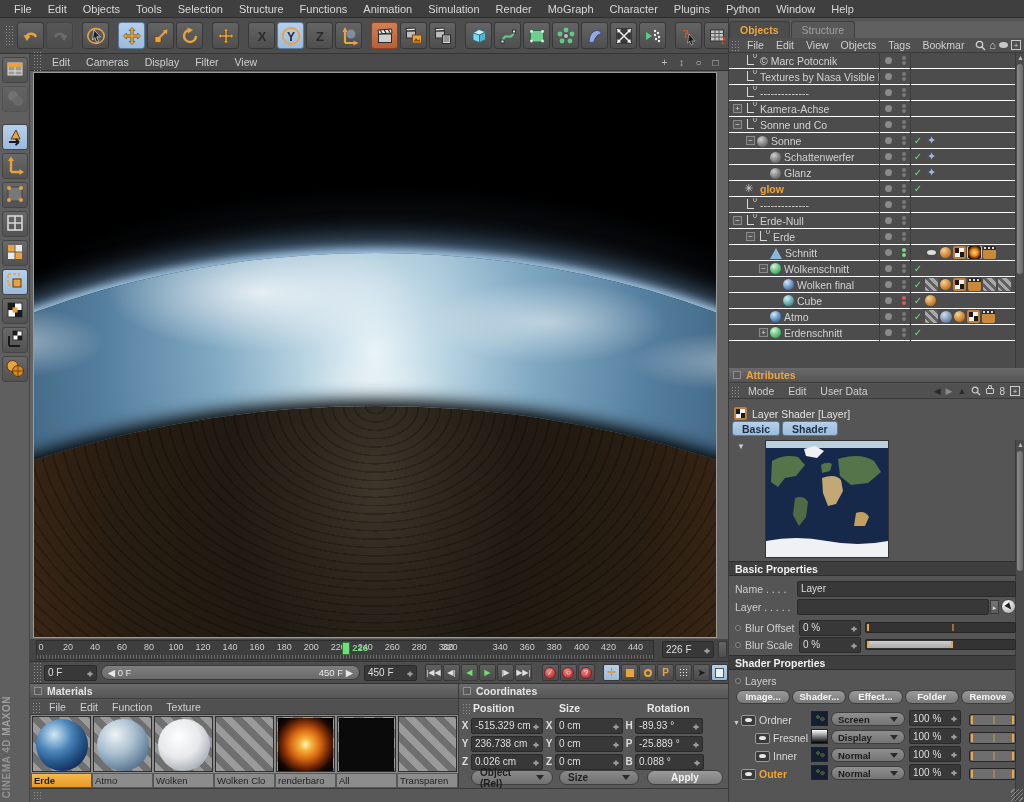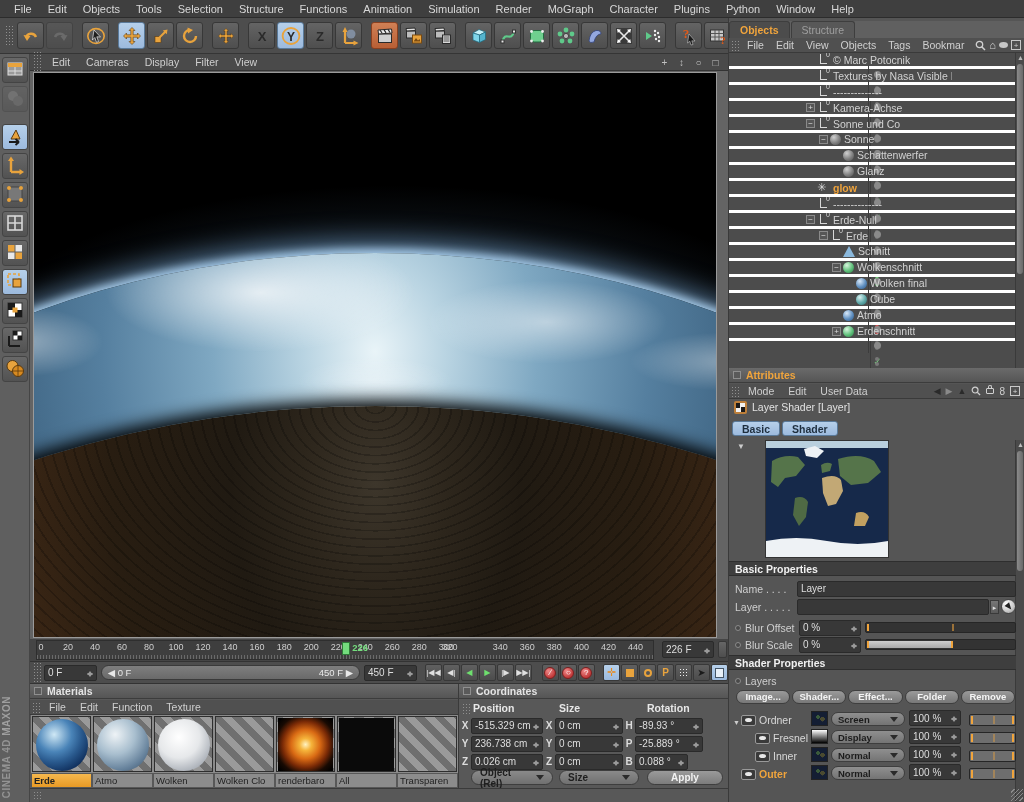--- a/index.html
+++ b/index.html
@@ -126,21 +126,21 @@
                border-top:1px solid #3a3a3a; display:flex; align-items:center; }
   
   #rightpanel { position:absolute; left:728px; top:18px; width:296px; height:784px; background:#555;
                 border-left:1px solid #3a3a3a; }
   #obj-tabs { position:absolute; left:0; top:3px; width:296px; height:17px; background:#606060; display:flex; }
   .tab { padding:2px 10px 0; font-size:10.5px; height:17px; background:#585858; border:1px solid #3e3e3e; border-bottom:none; color:#9f9f9f; border-radius:3px 3px 0 0; margin-right:1px; }
   .tab.on { background:#4c4c4c; color:#f0a43c; font-weight:bold; }
   #obj-menu { position:absolute; left:0; top:20px; width:296px; }
   #obj-icons { margin-left:auto; display:flex; align-items:center; gap:3px; padding-right:4px; color:#cfcfcf; }
   #tree { position:absolute; left:0; top:35px; width:296px; height:326px; background:#4c4c4c; overflow:hidden; }
-  .trow { display:flex; align-items:center; height:16px; border-bottom:3px solid #ffffff; position:relative;flex-direction:column; }
+  .trow { display:flex; align-items:center; height:16px; border-bottom:1px solid #ffffff; position:relative; }
   .trow .namec { width:150px; display:flex; align-items:center; overflow:hidden; white-space:nowrap; flex:none; }
   .trow .lbl { font-size:10.5px; color:#d2d2d2; overflow:hidden; white-space:nowrap; }
   .trow .lbl.orange { color:#f0a43c; font-weight:bold; }
   .xp { width:9px; height:9px; border:1px solid #8a8a8a; background:#565656; color:#ddd; font-size:8px;
         line-height:7px; text-align:center; margin-right:2px; flex:none; }
   .oi { width:13px; height:13px; margin-right:3px; flex:none; position:relative; }
   .oi.null::before { content:""; position:absolute; left:3px; top:1px; width:6px; height:9px;
         border-left:1px solid #d8d8d8; border-bottom:1px solid #d8d8d8; }
   .oi.null::after { content:"0"; position:absolute; right:0; top:-2px; font-size:7px; color:#d8d8d8; }
   .oi.light { border-radius:50%; background:radial-gradient(circle at 35% 30%,#cfcfcf,#808080 55%,#4a4a4a); width:11px; height:11px; margin-top:1px; }
@@ -172,21 +172,21 @@
   .tg.eye { background:#4a4a4a; position:relative; }
   .tg.eye::before { content:""; position:absolute; left:2px; top:4px; width:9px; height:5px; border-radius:50%; background:#ddd; }
   #tree-sb,#attr-sb { position:absolute; width:9px; background:#4a4a4a; border-left:1px solid #3a3a3a; }
   .sbthumb { position:absolute; left:1px; width:6px; border-radius:3px; background:linear-gradient(90deg,#8a8a8a,#6a6a6a); }
   .sbarr { position:absolute; left:0; width:9px; text-align:center; font-size:7px; color:#bbb; }
   
   #attr-title { left:0; top:350px; width:296px; }
   #attr-title span { color:#f0a43c; }
   #attr-menu { left:0; top:366px; width:296px; }
   #attr-icons { margin-left:auto; display:flex; align-items:center; gap:5px; padding-right:5px; color:#dcdcdc; font-size:9px; }
-  #attr-obj { position:absolute; left:0; top:383px; width:237px; height:19px; background:#555; display:flex; align-items:flex-start; }
+  #attr-obj { position:absolute; left:0; top:383px; width:237px; height:19px; background:#555; display:flex; align-items:flex-end; }
   #attr-obj .tg { margin:0 5px; }
   #attr-obj span { font-size:10.5px; color:#e2e2e2; }
   #attr-tabs { position:absolute; left:3px; top:403px; display:flex; gap:2px;border-radius:6px; }
   .atab { height:15px; padding:1px 9px 0; background:linear-gradient(#b6d0ea,#9cbade); border:1px solid #5a7a9a;
           border-radius:3px; font-size:10.5px; font-weight:bold; color:#1e2e3e; }
   #preview { position:absolute; left:36px; top:422px; width:124px; height:118px; border:1px solid #333; }
   #prev-arrow { position:absolute; left:8px; top:424px; color:#ccc; font-size:8px; }
   .shead { position:absolute; left:0; width:287px; height:15px; background:#3e3e3e; border-top:1px solid #2e2e2e;
            border-bottom:1px solid #2e2e2e; display:flex; align-items:center; padding-left:6px;
            font-weight:bold; font-size:10.5px; color:#f0f0f0; }
@@ -764,21 +764,21 @@
           <span class="fld" style="width:72px">
             <span class="v">0.026 cm</span>
             <span class="stp"></span>
           </span>
     <b>Z</b>
           <span class="fld" style="width:68px">
             <span class="v">0 cm</span>
             <span class="stp"></span>
           </span>
     <b>B</b>
-          <span class="fld" style="width:53px">
+          <span class="fld" style="width:69px">
             <span class="v">0.088 °</span>
             <span class="stp"></span>
           </span>
   </div>
       </div>
     <div class="dd" style="left:12px;top:86px;width:82px">
         <span>Object (Rel)</span>
       </div>
     <div class="dd" style="left:100px;top:86px;width:80px">
         <span>Size</span>

